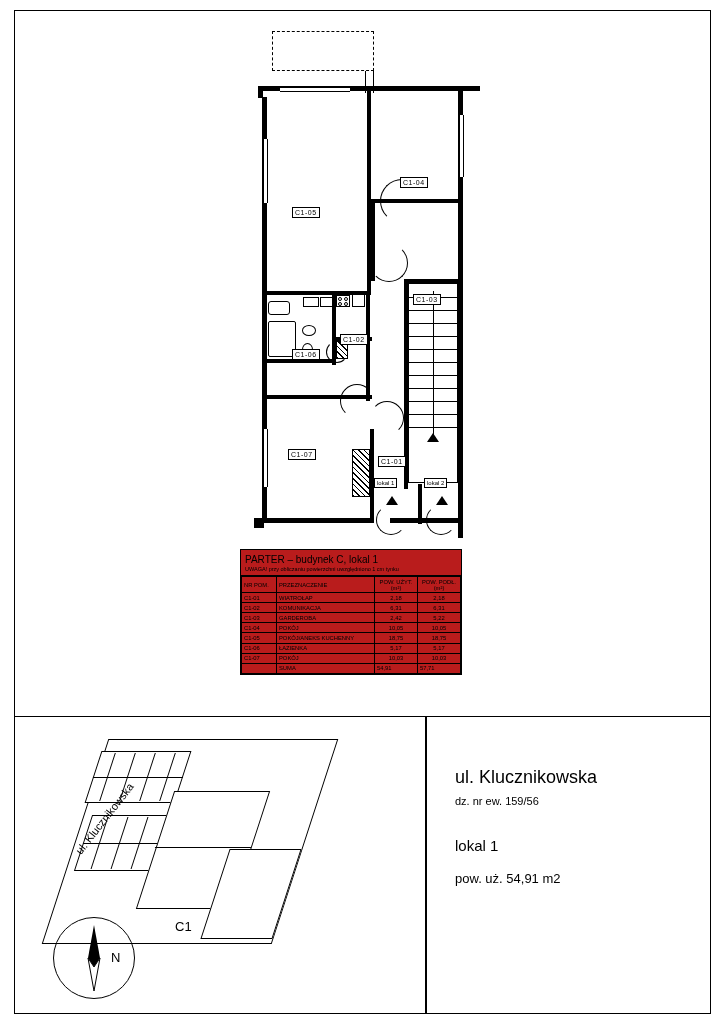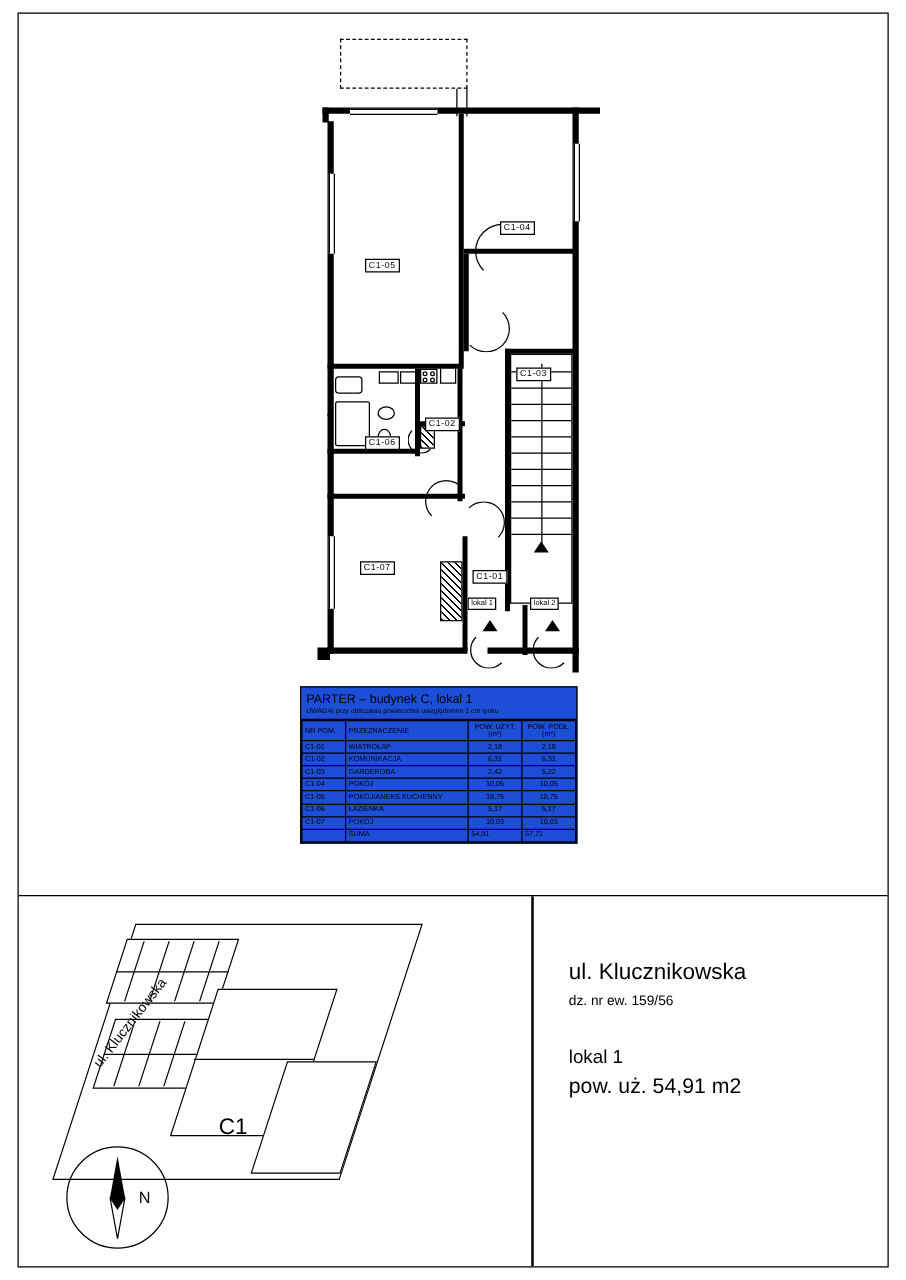--- a/index.html
+++ b/index.html
@@ -83,21 +83,21 @@
     box-sizing: border-box;
   }
   
   .table-wrap {
     position: absolute;
     left: 225px;
     top: 538px;
     width: 222px;
     border: 1px solid #000;
     box-sizing: border-box;
-    background: #1d4ed8;
+    background: #b91c1c;
   }
   .tbl-title {
     font-size: 10px;
     padding: 4px 4px 1px 4px;
     font-family: "Liberation Sans", sans-serif;
   }
   .tbl-note {
     font-size: 5.5px;
     padding: 0 4px 3px 4px;
     border-bottom: 1px solid #000;
@@ -147,21 +147,22 @@
   }
   .site-street {
     position: absolute;
     font-size: 11px;
     transform: rotate(-52deg);
     transform-origin: left top;
     white-space: nowrap;
   }
   .c1-tag {
     position: absolute;
-    font-size: 18px;
+    font-size: 13px;
+    margin-top: 28px;
   }
   .compass {
     position: absolute;
     left: 18px;
     top: 188px;
     width: 84px;
     height: 84px;
   }
   .compass .circle {
     position: absolute;
@@ -190,22 +191,22 @@
   .addr .l2 {
     font-size: 11px;
     margin-top: 6px;
   }
   .addr .l3 {
     font-size: 15px;
     margin-top: 30px;
     font-weight: normal;
   }
   .addr .l4 {
-    font-size: 17px;
-    margin-top: 5px;
+    font-size: 13px;
+    margin-top: 17px;
   }
   .divider-v {
     position: absolute;
     left: 410px;
     top: 0;
     width: 1.5px;
     height: 296px;
     background: #000;
   }
   .fixture {

